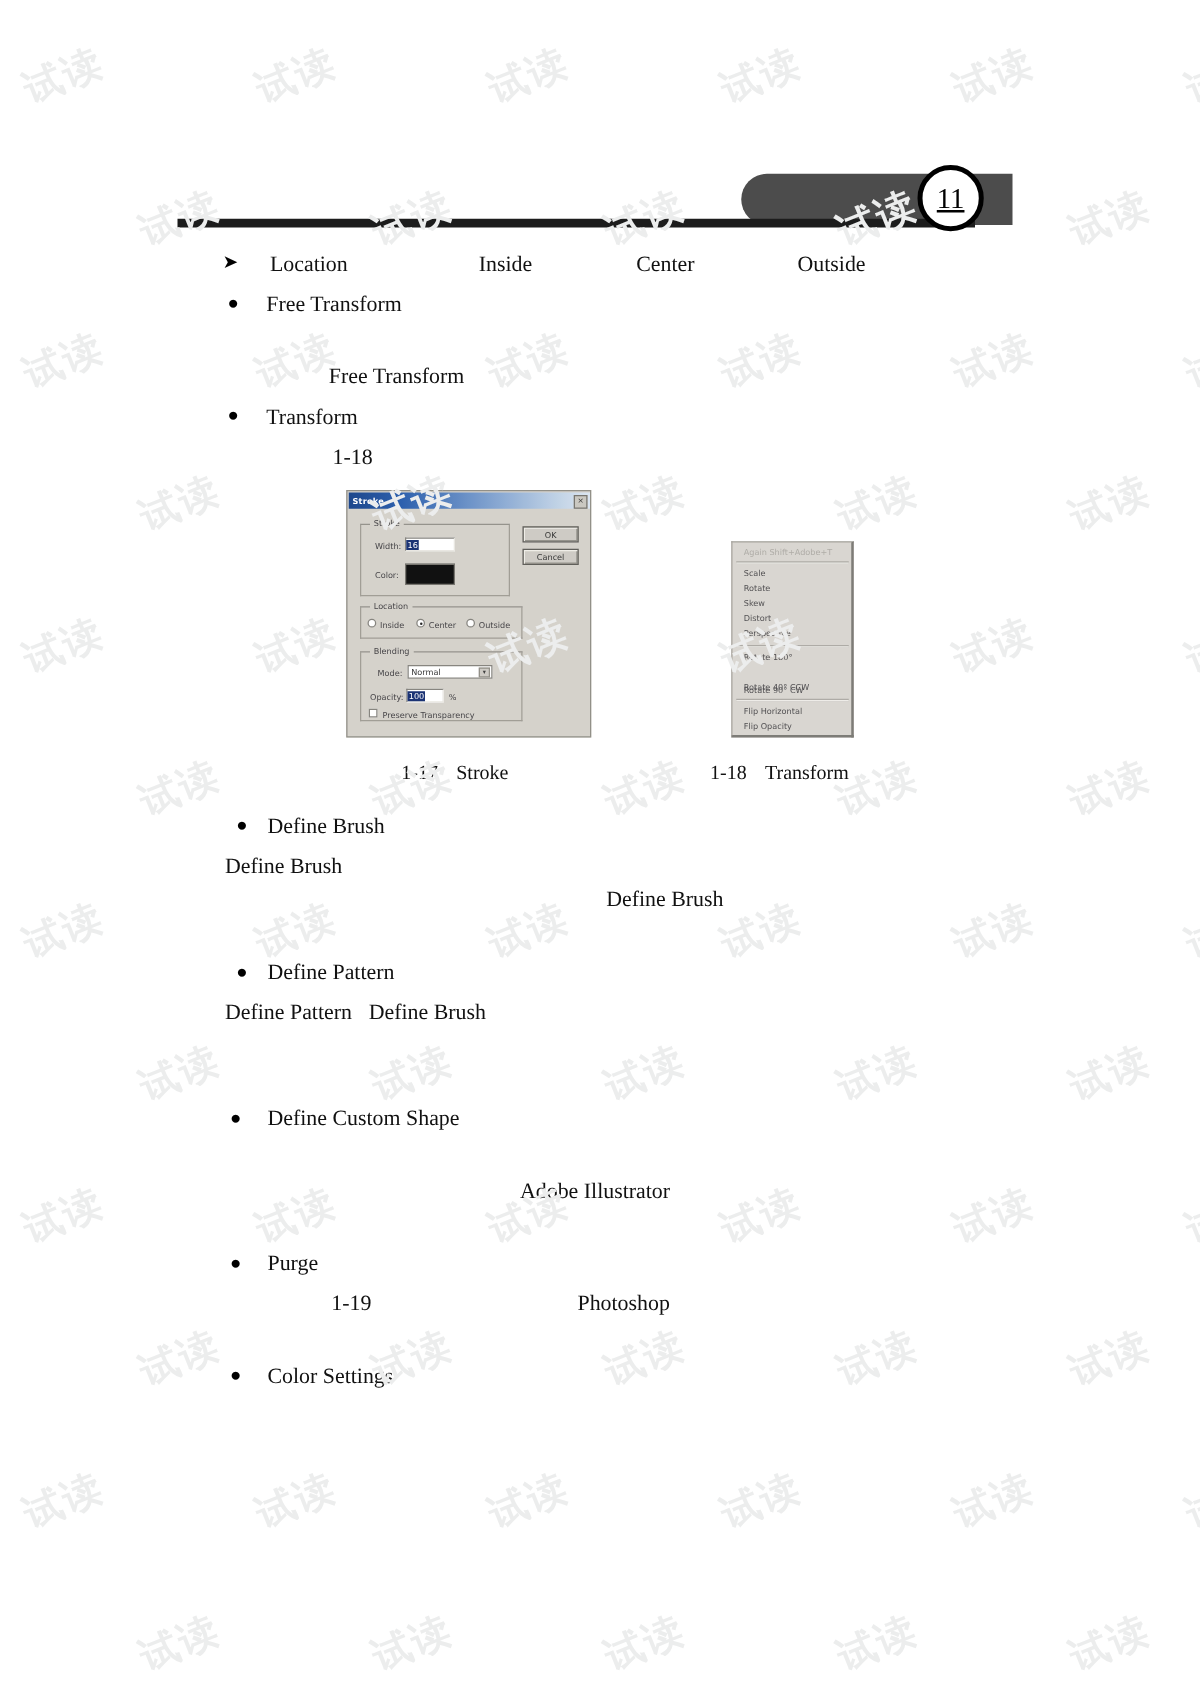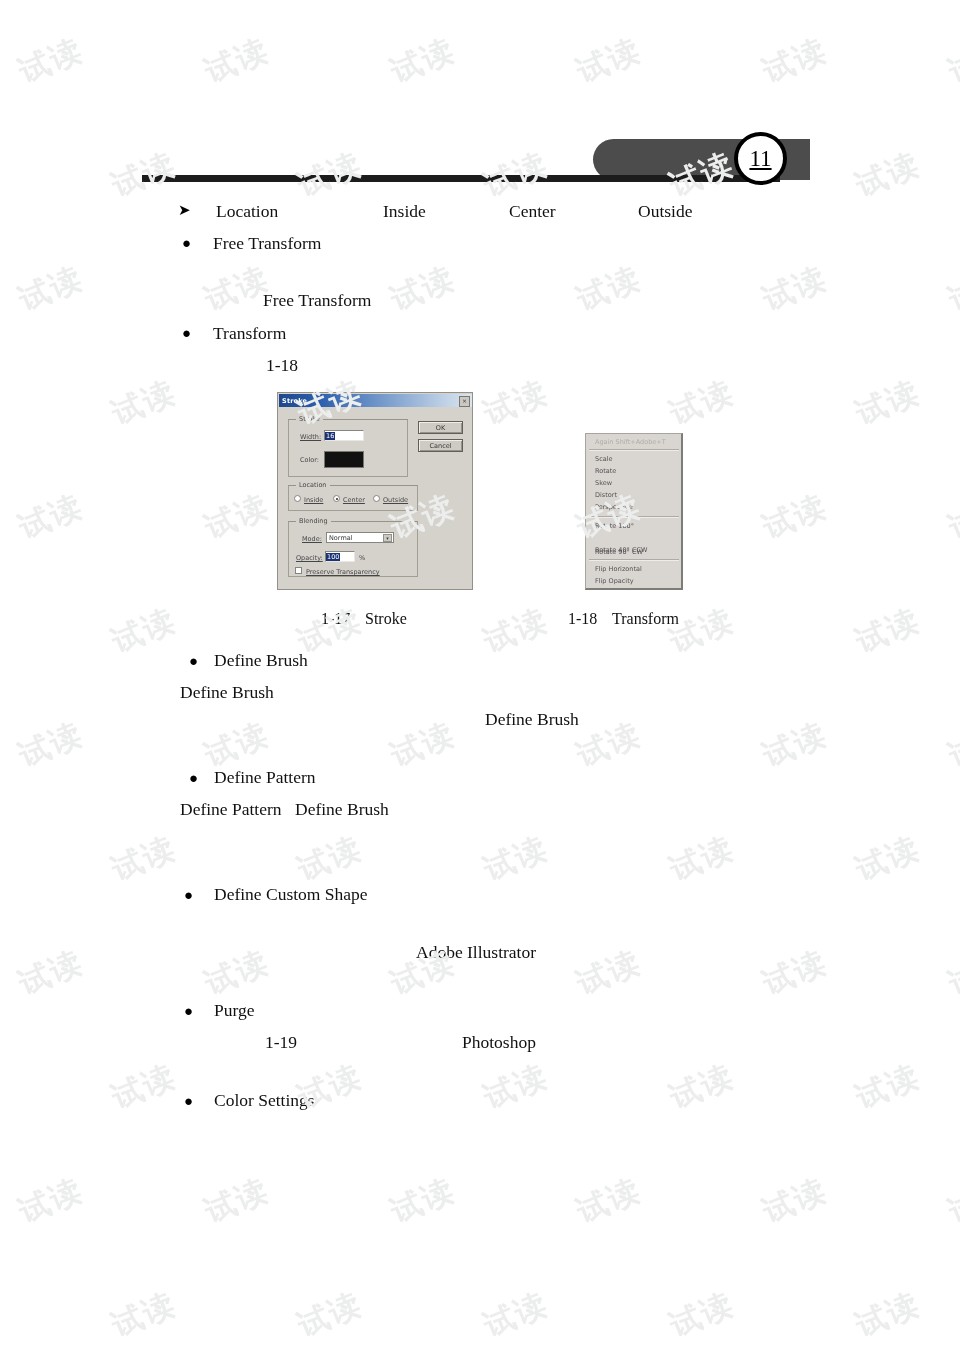--- a/index.html
+++ b/index.html
@@ -173,21 +173,21 @@
     background: #d2cfc8;
     padding: 0 3px;
     font-size: 6.5px;
     color: #39373a;
   }
   .ps-label {
     position: absolute;
     font-size: 6.5px;
     color: #39373a;
   }
-  .ps-underline { text-decoration: underline; }
+  .ps-underline { }
   .ps-textbox {
     position: absolute;
     background: #ffffff;
     border: 1px solid #7e7c76;
     border-right-color: #e8e6e0;
     border-bottom-color: #e8e6e0;
     box-sizing: border-box;
   }
   .ps-sel {
     position: absolute;

